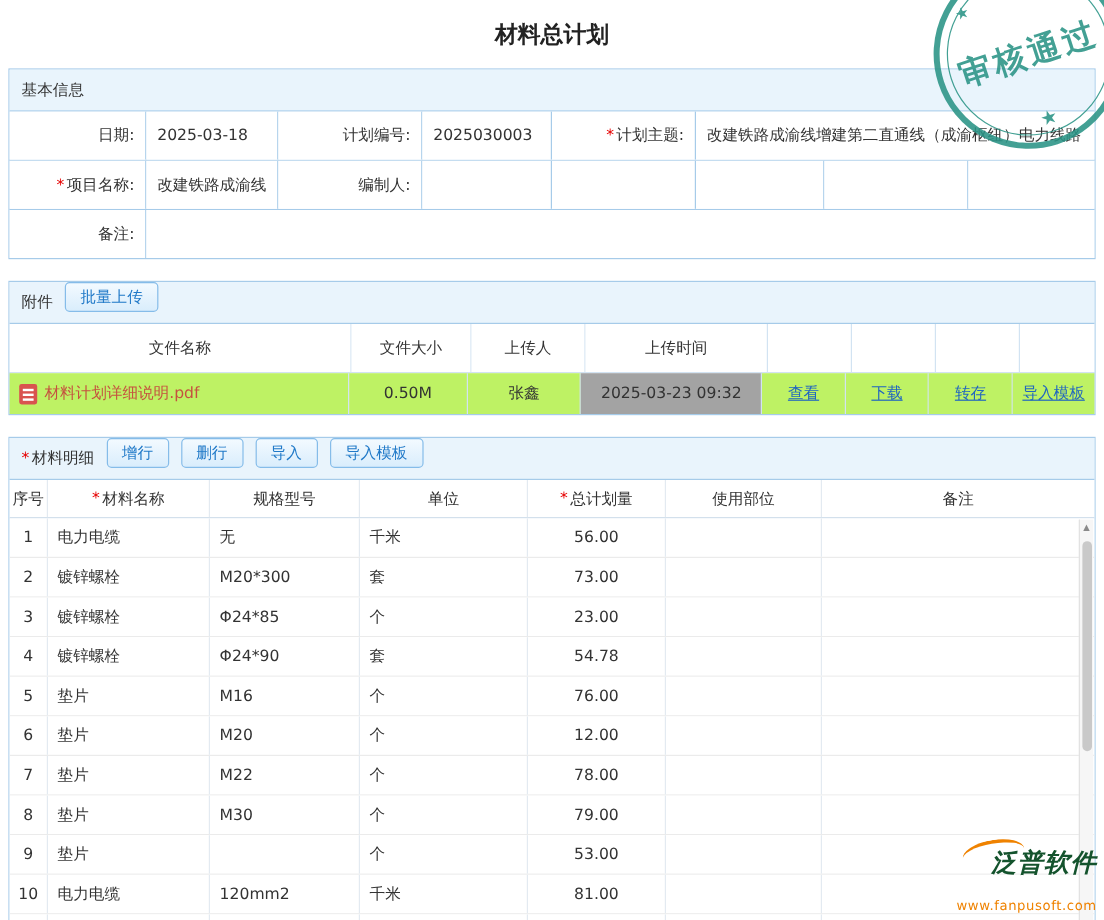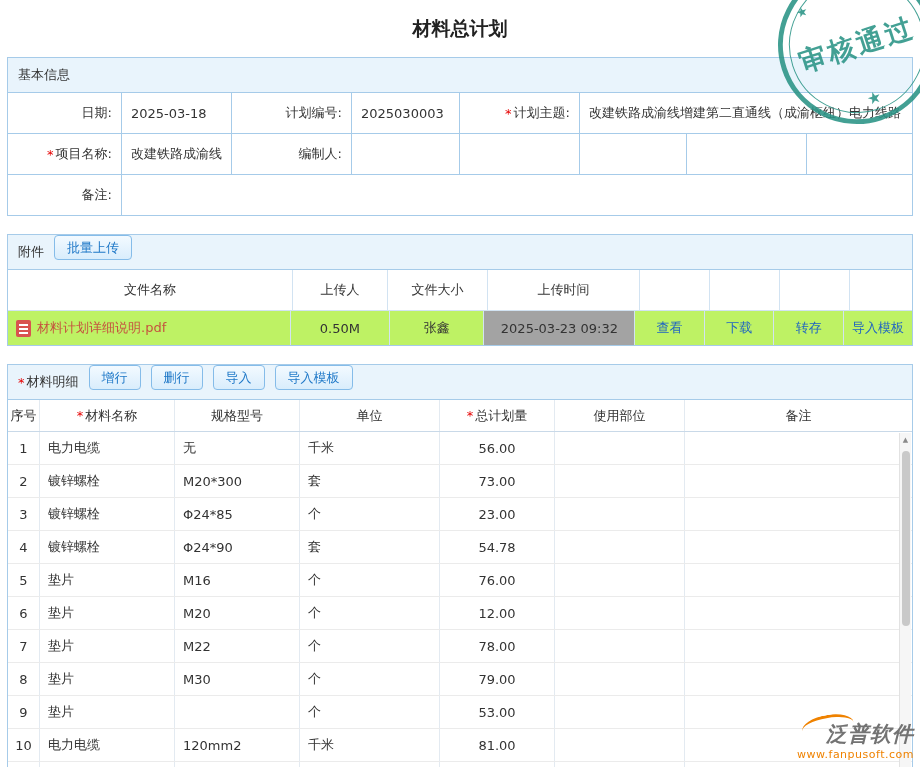--- a/index.html
+++ b/index.html
@@ -36,21 +36,21 @@
   .att-cell.last{border-right:none}
   .att-head{border-bottom:1px solid #d2e3f2}
   .att-head .att-cell{justify-content:center;min-height:40px;background:#fff}
   .att-data .att-cell{min-height:34px;background:#bef264}
   .a-name{width:285px}
   .a-size{width:100px;justify-content:center}
   .a-upl{width:95px;justify-content:center}
   .a-time{width:152px;justify-content:center}
   .a-act{width:70px;justify-content:center}
   .att-data .a-time{background:#a3a3a3}
-  .link{color:#2166c0;cursor:pointer;white-space:nowrap}
+  .link{color:#2166c0;text-decoration:underline;cursor:pointer;white-space:nowrap}
   .file-link{color:#c5523f;cursor:pointer}
   .pdf-icon{width:15px;height:17px;background:#d9534f;border-radius:2px;margin-right:6px;flex:none;position:relative}
   .pdf-icon::after{content:'';position:absolute;left:3px;right:3px;top:4px;height:2px;background:#fff;
                    box-shadow:0 4px 0 #fff,0 8px 0 #fff}
 
   
   .mat-section{position:relative;margin-bottom:0;min-height:431px}
   .mat-head{display:flex;height:32px;border-bottom:1px solid #c9d9e8;background:#fff}
   .mat-head .mc{justify-content:center}
   .mat-row{display:flex;height:33px;border-bottom:1px solid #ebebeb;background:#fff}
@@ -75,25 +75,25 @@
   .stamp-ring{width:100%;height:100%;border:5px solid #2a9486;border-radius:50%;position:relative}
   .stamp-ring::before{content:'';position:absolute;inset:6px;border:1px solid #2a9486;border-radius:50%}
   .stamp-text{position:absolute;top:50%;left:0;right:0;transform:translateY(-50%);
               text-align:center;color:#2a9486;font-size:27px;font-weight:bold;letter-spacing:3px}
   .star{position:absolute;color:#2a9486;font-size:13px}
   .star.s1{top:18px;left:26px}
   .star.s4{bottom:9px;left:50%;transform:translateX(-50%);font-size:16px}
 
   
   .footer-logo{position:absolute;right:6px;bottom:6px;z-index:55;text-align:right;pointer-events:none}
-  .logo-text{position:relative;display:inline-block;font-size:21px;color:#737373;font-weight:bold;
+  .logo-text{position:relative;display:inline-block;font-size:21px;color:#14532d;font-weight:bold;
              font-style:italic;letter-spacing:1px;font-family:"DejaVu Serif","Liberation Serif",serif}
   .logo-text::before{content:'';position:absolute;left:-24px;top:-5px;width:52px;height:20px;
                      border-top:3px solid #ef8200;border-radius:50%;transform:rotate(-10deg)}
-  .logo-url{color:#ef8200;font-size:11px;letter-spacing:.5px;margin-top:0}
+  .logo-url{color:#ef8200;font-size:11px;letter-spacing:.5px;margin-top:15px}
 </style>
 </head>
 <body>
 
 <div class="page-title">材料总计划</div>
 
 <div class="stamp">
   <div class="stamp-ring">
     <span class="star s1">★</span>
 
@@ -136,22 +136,22 @@
   </div>
 </div>
 
 <div class="section">
   <div class="sec-bar">
     <span class="sec-title">附件</span>
     <button class="btn">批量上传</button>
   </div>
   <div class="att-row att-head">
     <div class="att-cell a-name">文件名称</div>
+    <div class="att-cell a-size">文件大小</div>
     <div class="att-cell a-upl">上传人</div>
-    <div class="att-cell a-size">文件大小</div>
     <div class="att-cell a-time">上传时间</div>
     <div class="att-cell a-act"></div>
     <div class="att-cell a-act"></div>
     <div class="att-cell a-act"></div>
     <div class="att-cell a-act grow last"></div>
   </div>
   <div class="att-row att-data">
     <div class="att-cell a-name">
       <span class="pdf-icon"></span>
       <span class="file-link">材料计划详细说明.pdf</span>

